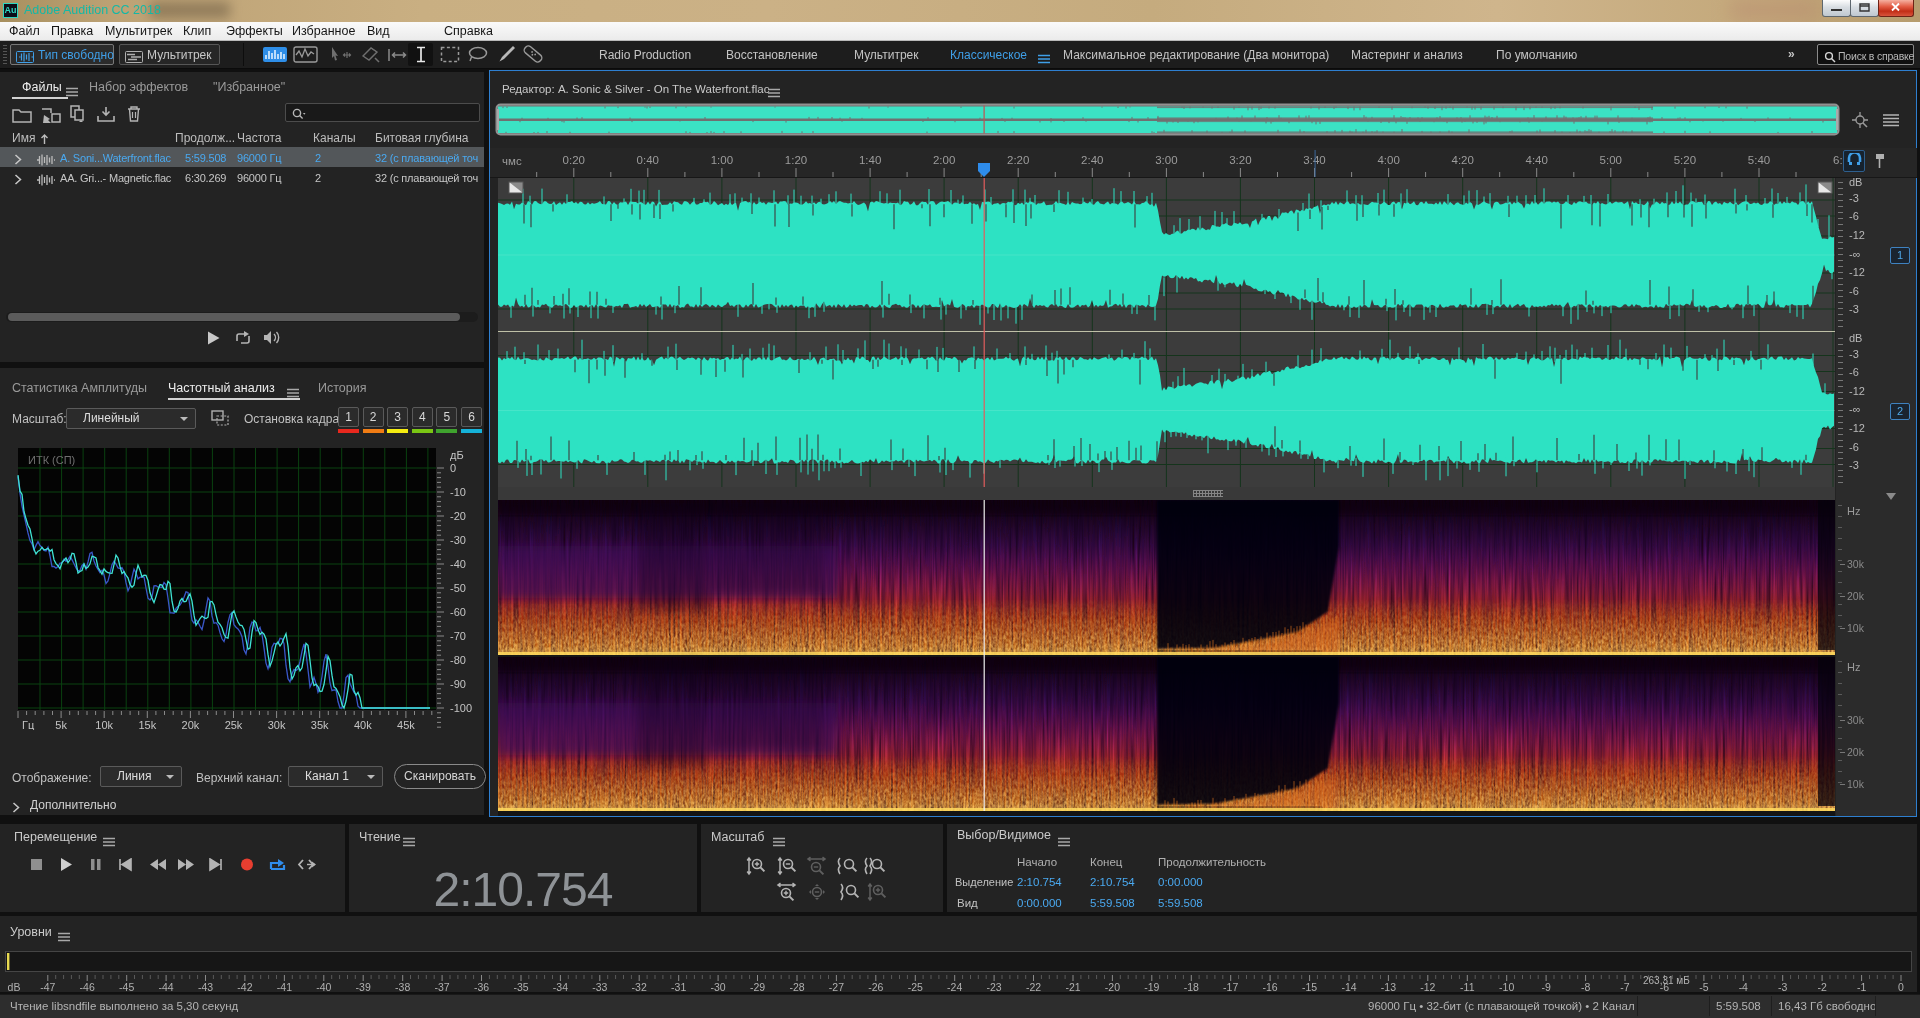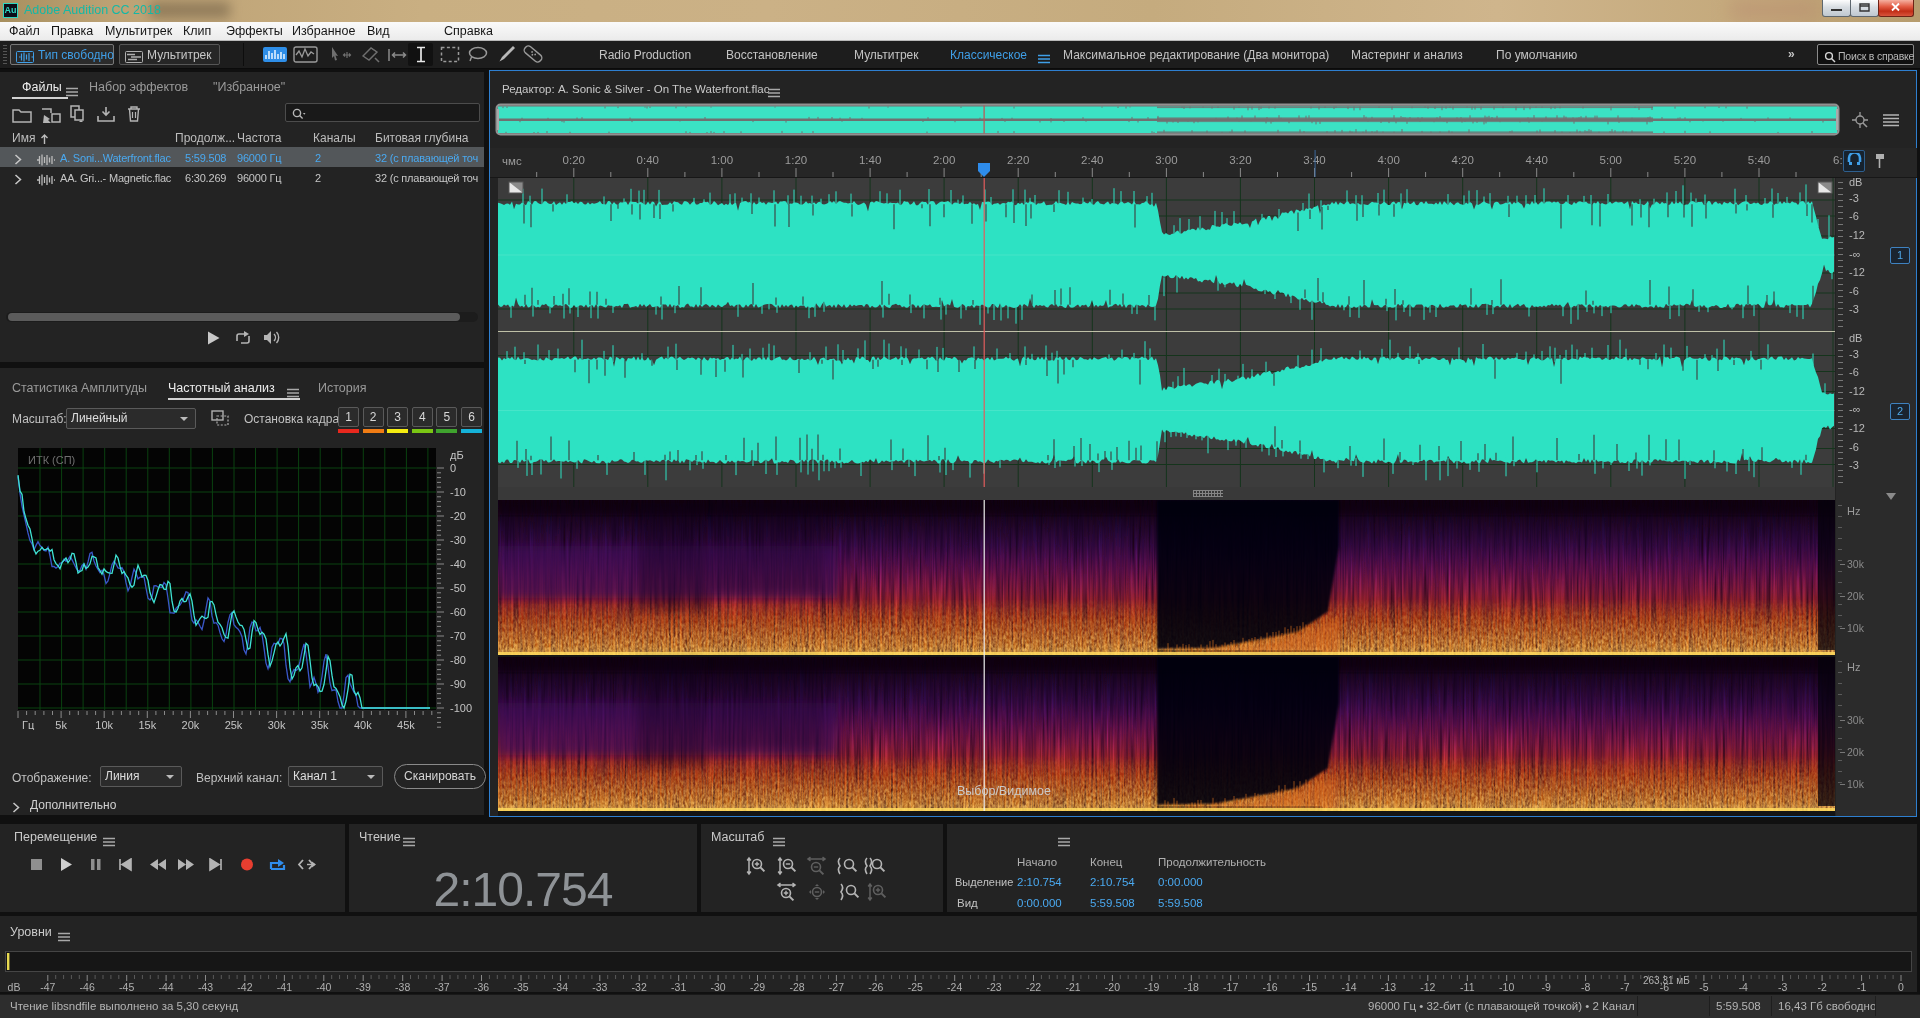--- a/index.html
+++ b/index.html
@@ -2,21 +2,21 @@
 <html><head><meta charset="utf-8"><style>
 
 *{margin:0;padding:0;box-sizing:border-box}
 html,body{width:1920px;height:1018px;overflow:hidden;background:#101010;
  font-family:"Liberation Sans",sans-serif;-webkit-font-smoothing:antialiased}
 .ab{position:absolute}
 .t{position:absolute;white-space:nowrap;color:#c8c8c8;font-size:12px;line-height:14px}
 .panel{position:absolute;background:#232323}
 .hdr{color:#cacaca;font-size:12.5px}
 .blue{color:#4aa9f0}
-.dd{position:absolute;background:#2b2b2b;border:1px solid #5a5a5a;border-radius:2px;color:#dedede;font-size:12px;line-height:19px;padding-left:4px}
+.dd{position:absolute;background:#2b2b2b;border:1px solid #5a5a5a;border-radius:2px;color:#dedede;font-size:12px;line-height:19px;padding-left:16px}
 .dd:after{content:"";position:absolute;right:7px;top:8px;border:4px solid transparent;border-top-color:#bbb}
 
 </style></head><body>
 <div class="ab" style="left:0;top:0;width:1920px;height:22px;background:linear-gradient(90deg,#a8905f 0%,#bda275 6%,#c9af82 22%,#cbb186 40%,#c5ab7e 60%,#cfb58c 78%,#c3a87a 92%,#b69c6e 100%)"></div>
 <div class="ab" style="left:150px;top:2px;width:80px;height:16px;background:#6b5a42;filter:blur(6px);opacity:.55"></div>
 <div class="ab" style="left:1730px;top:0;width:90px;height:20px;background:#b98a70;filter:blur(9px);opacity:.5"></div>
 <div class="ab" style="left:3px;top:3px;width:15px;height:15px;background:#0d0d18;border:1px solid #2fd8c0;color:#2fd8c0;font-size:9px;font-weight:bold;text-align:center;line-height:13px">Au</div>
 <div class="ab" style="left:24px;top:3px;color:#14b8a6;font-size:12.5px">Adobe Audition CC 2018</div>
 <div class="ab" style="left:1822px;top:0;width:29px;height:17px;background:linear-gradient(#fdfdfd,#d8dde2 45%,#bfc8d0);border:1px solid #5e676e;border-top:none;border-radius:0 0 3px 3px"><svg width="27" height="15">
       <path d="M8 10h11" stroke="#333" stroke-width="2"></path>
@@ -564,21 +564,21 @@
       <circle cx="13" cy="8" r="4.5" fill="none" stroke="#b4b4b4" stroke-width="1.6"></circle>
       <path d="M16.4 11.4l4 4" stroke="#b4b4b4" stroke-width="2"></path>
     </svg></div>
 <div class="ab" style="left:866px;top:882px"><svg width="22" height="20" viewBox="0 0 22 20">
       <path d="M4 2v16M2.2 4.5L4 2l1.8 2.5M2.2 15.5L4 18l1.8-2.5" fill="none" stroke="#5f5f5f" stroke-width="1.5"></path>
       <circle cx="12" cy="8" r="4.5" fill="none" stroke="#5f5f5f" stroke-width="1.6"></circle>
       <path d="M15.4 11.4l4 4" stroke="#5f5f5f" stroke-width="2"></path>
       <path d="M12 5.8v4.4M9.8 8h4.4" stroke="#5f5f5f" stroke-width="1.4"></path>
     </svg></div>
 <div class="panel" style="left:947px;top:824px;width:970px;height:88px"></div>
-<div class="ab t hdr" style="left:957px;top:784px">Выбор/Видимое</div>
+<div class="ab t hdr" style="left:957px;top:828px">Выбор/Видимое</div>
 <div class="ab" style="left:1058px;top:833px"><svg width="12" height="10" viewBox="0 0 12 10">
       <path d="M0 1.5h12M0 5h12M0 8.5h12" stroke="#a8a8a8" stroke-width="1.4"></path>
     </svg></div>
 <div class="ab t" style="left:1017px;top:855px;color:#b0b0b0;font-size:11.5px">Начало</div>
 <div class="ab t" style="left:1090px;top:855px;color:#b0b0b0;font-size:11.5px">Конец</div>
 <div class="ab t" style="left:1158px;top:855px;color:#b0b0b0;font-size:11.5px">Продолжительность</div>
 <div class="ab t" style="left:955px;top:875px;color:#c0c0c0;font-size:11px">Выделение</div>
 <div class="ab t blue" style="left:1017px;top:875px;font-size:11.5px">2:10.754</div>
 <div class="ab t blue" style="left:1090px;top:875px;font-size:11.5px">2:10.754</div>
 <div class="ab t blue" style="left:1158px;top:875px;font-size:11.5px">0:00.000</div>

